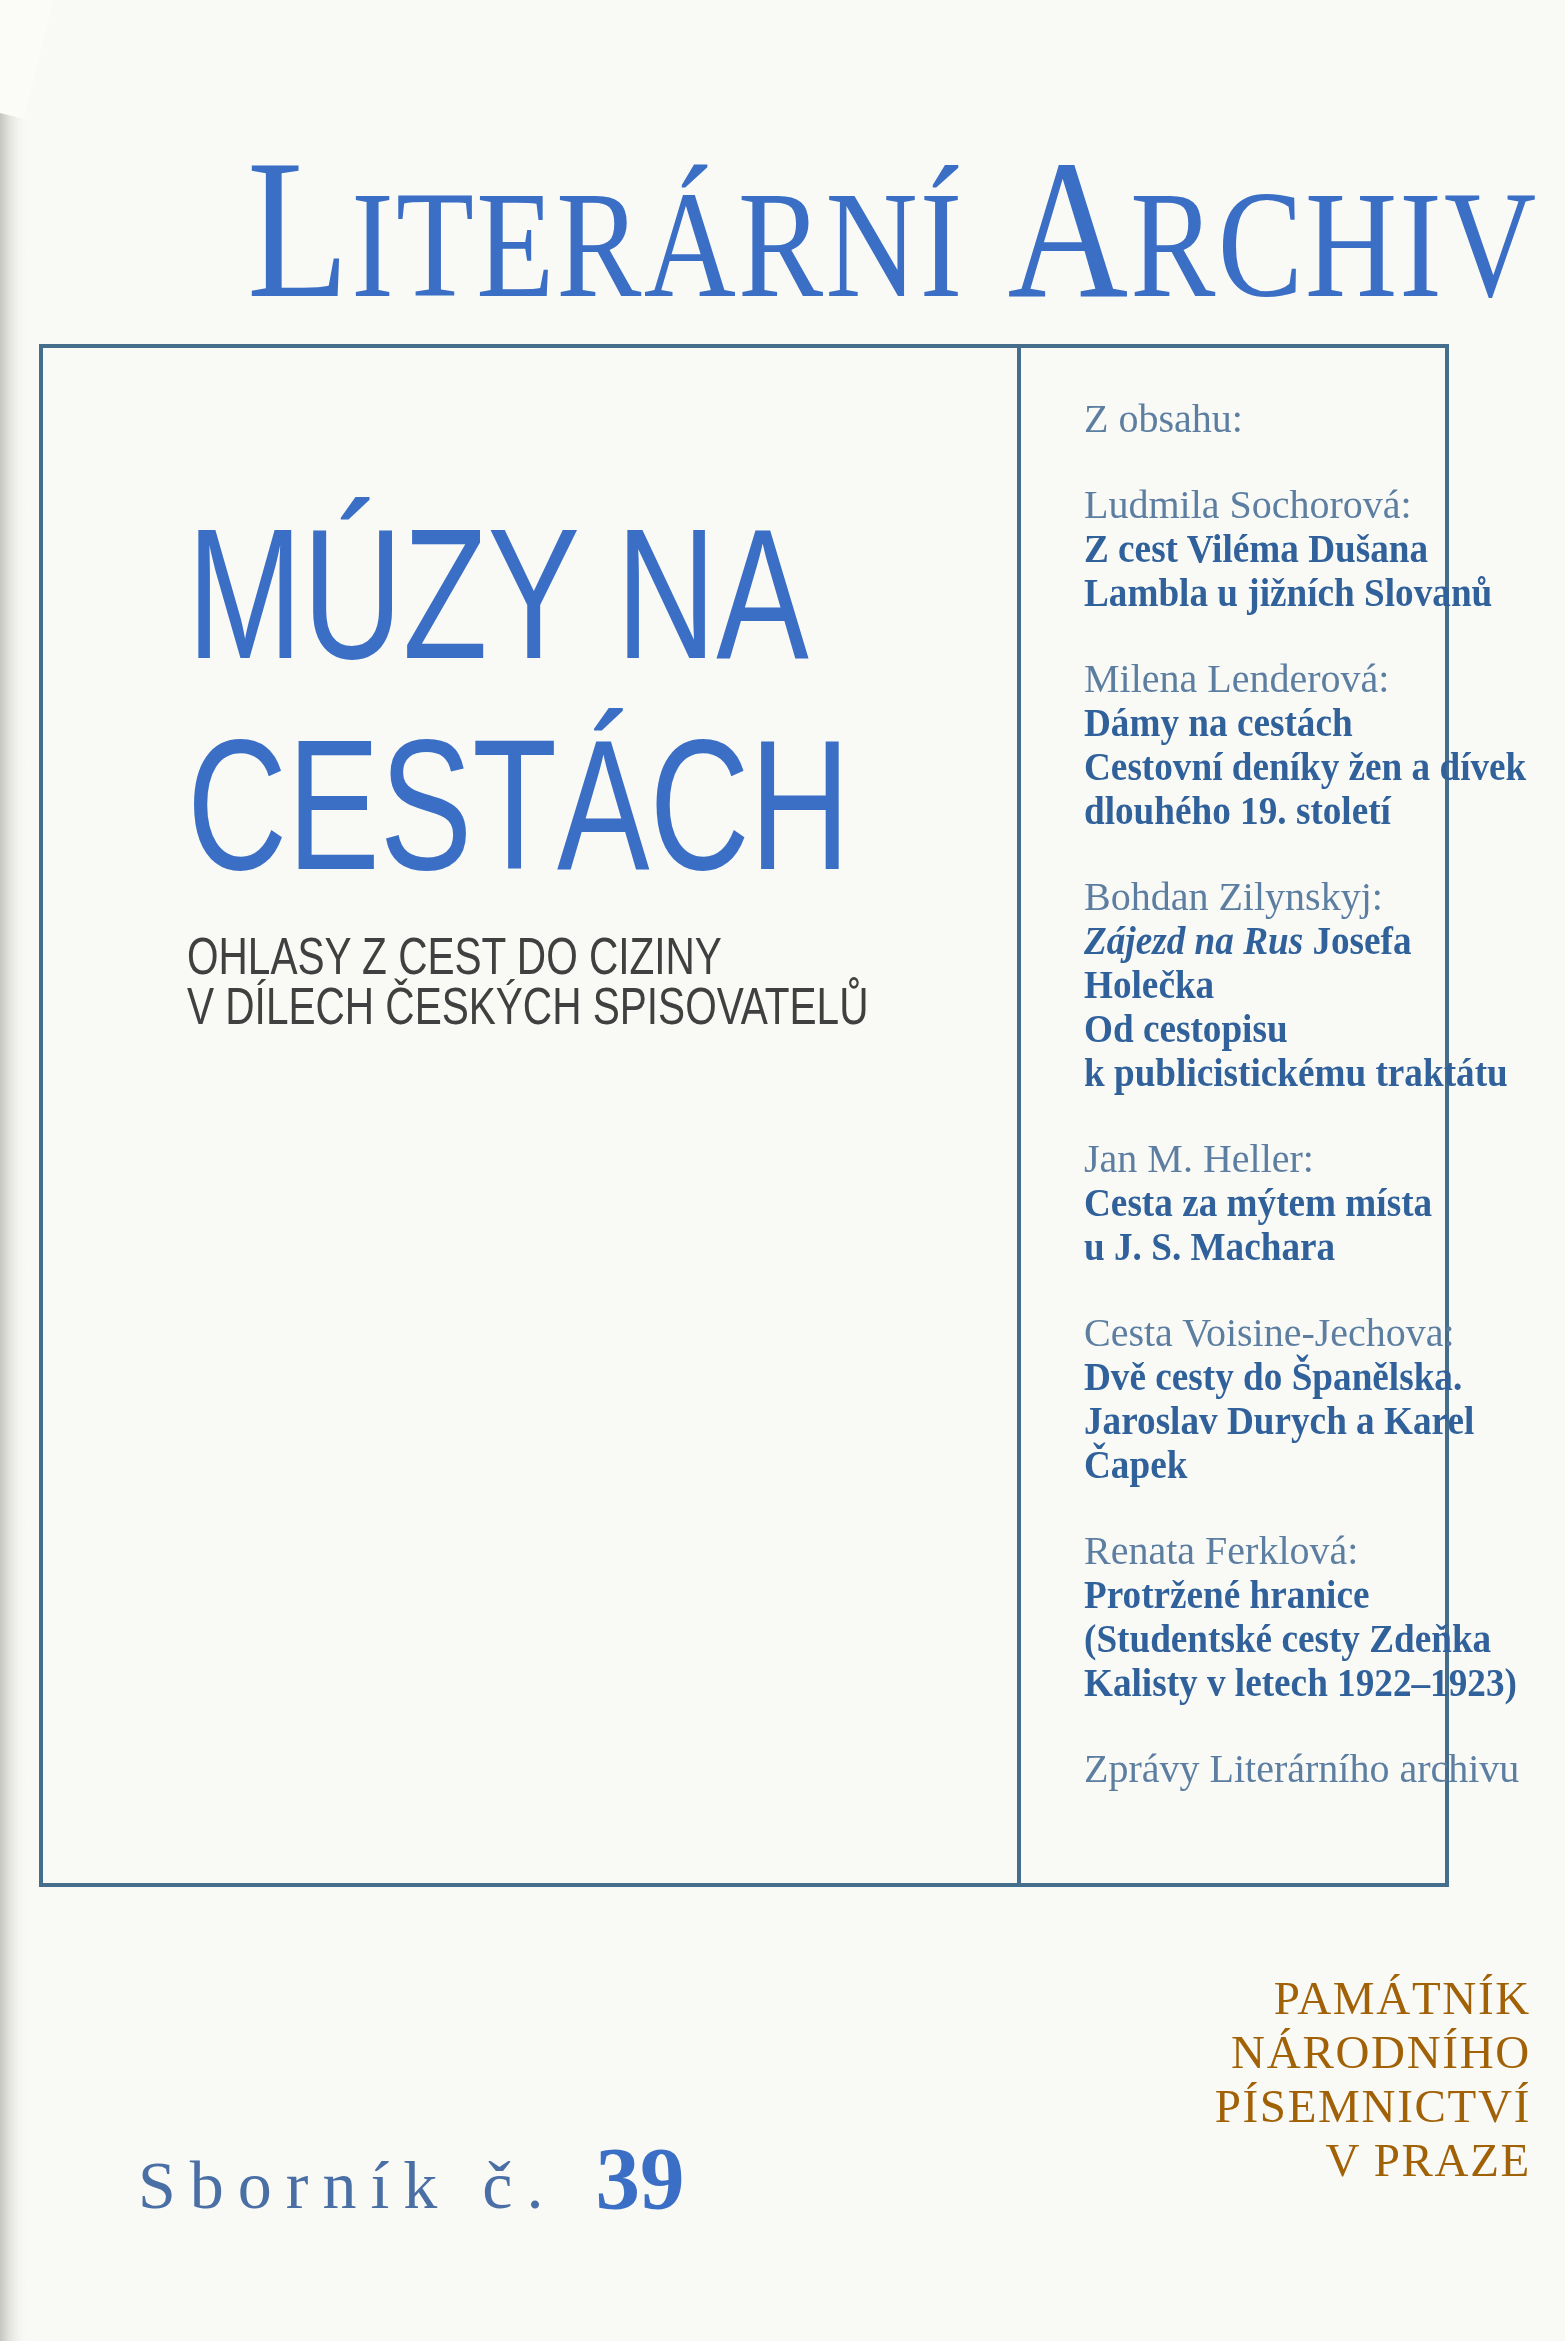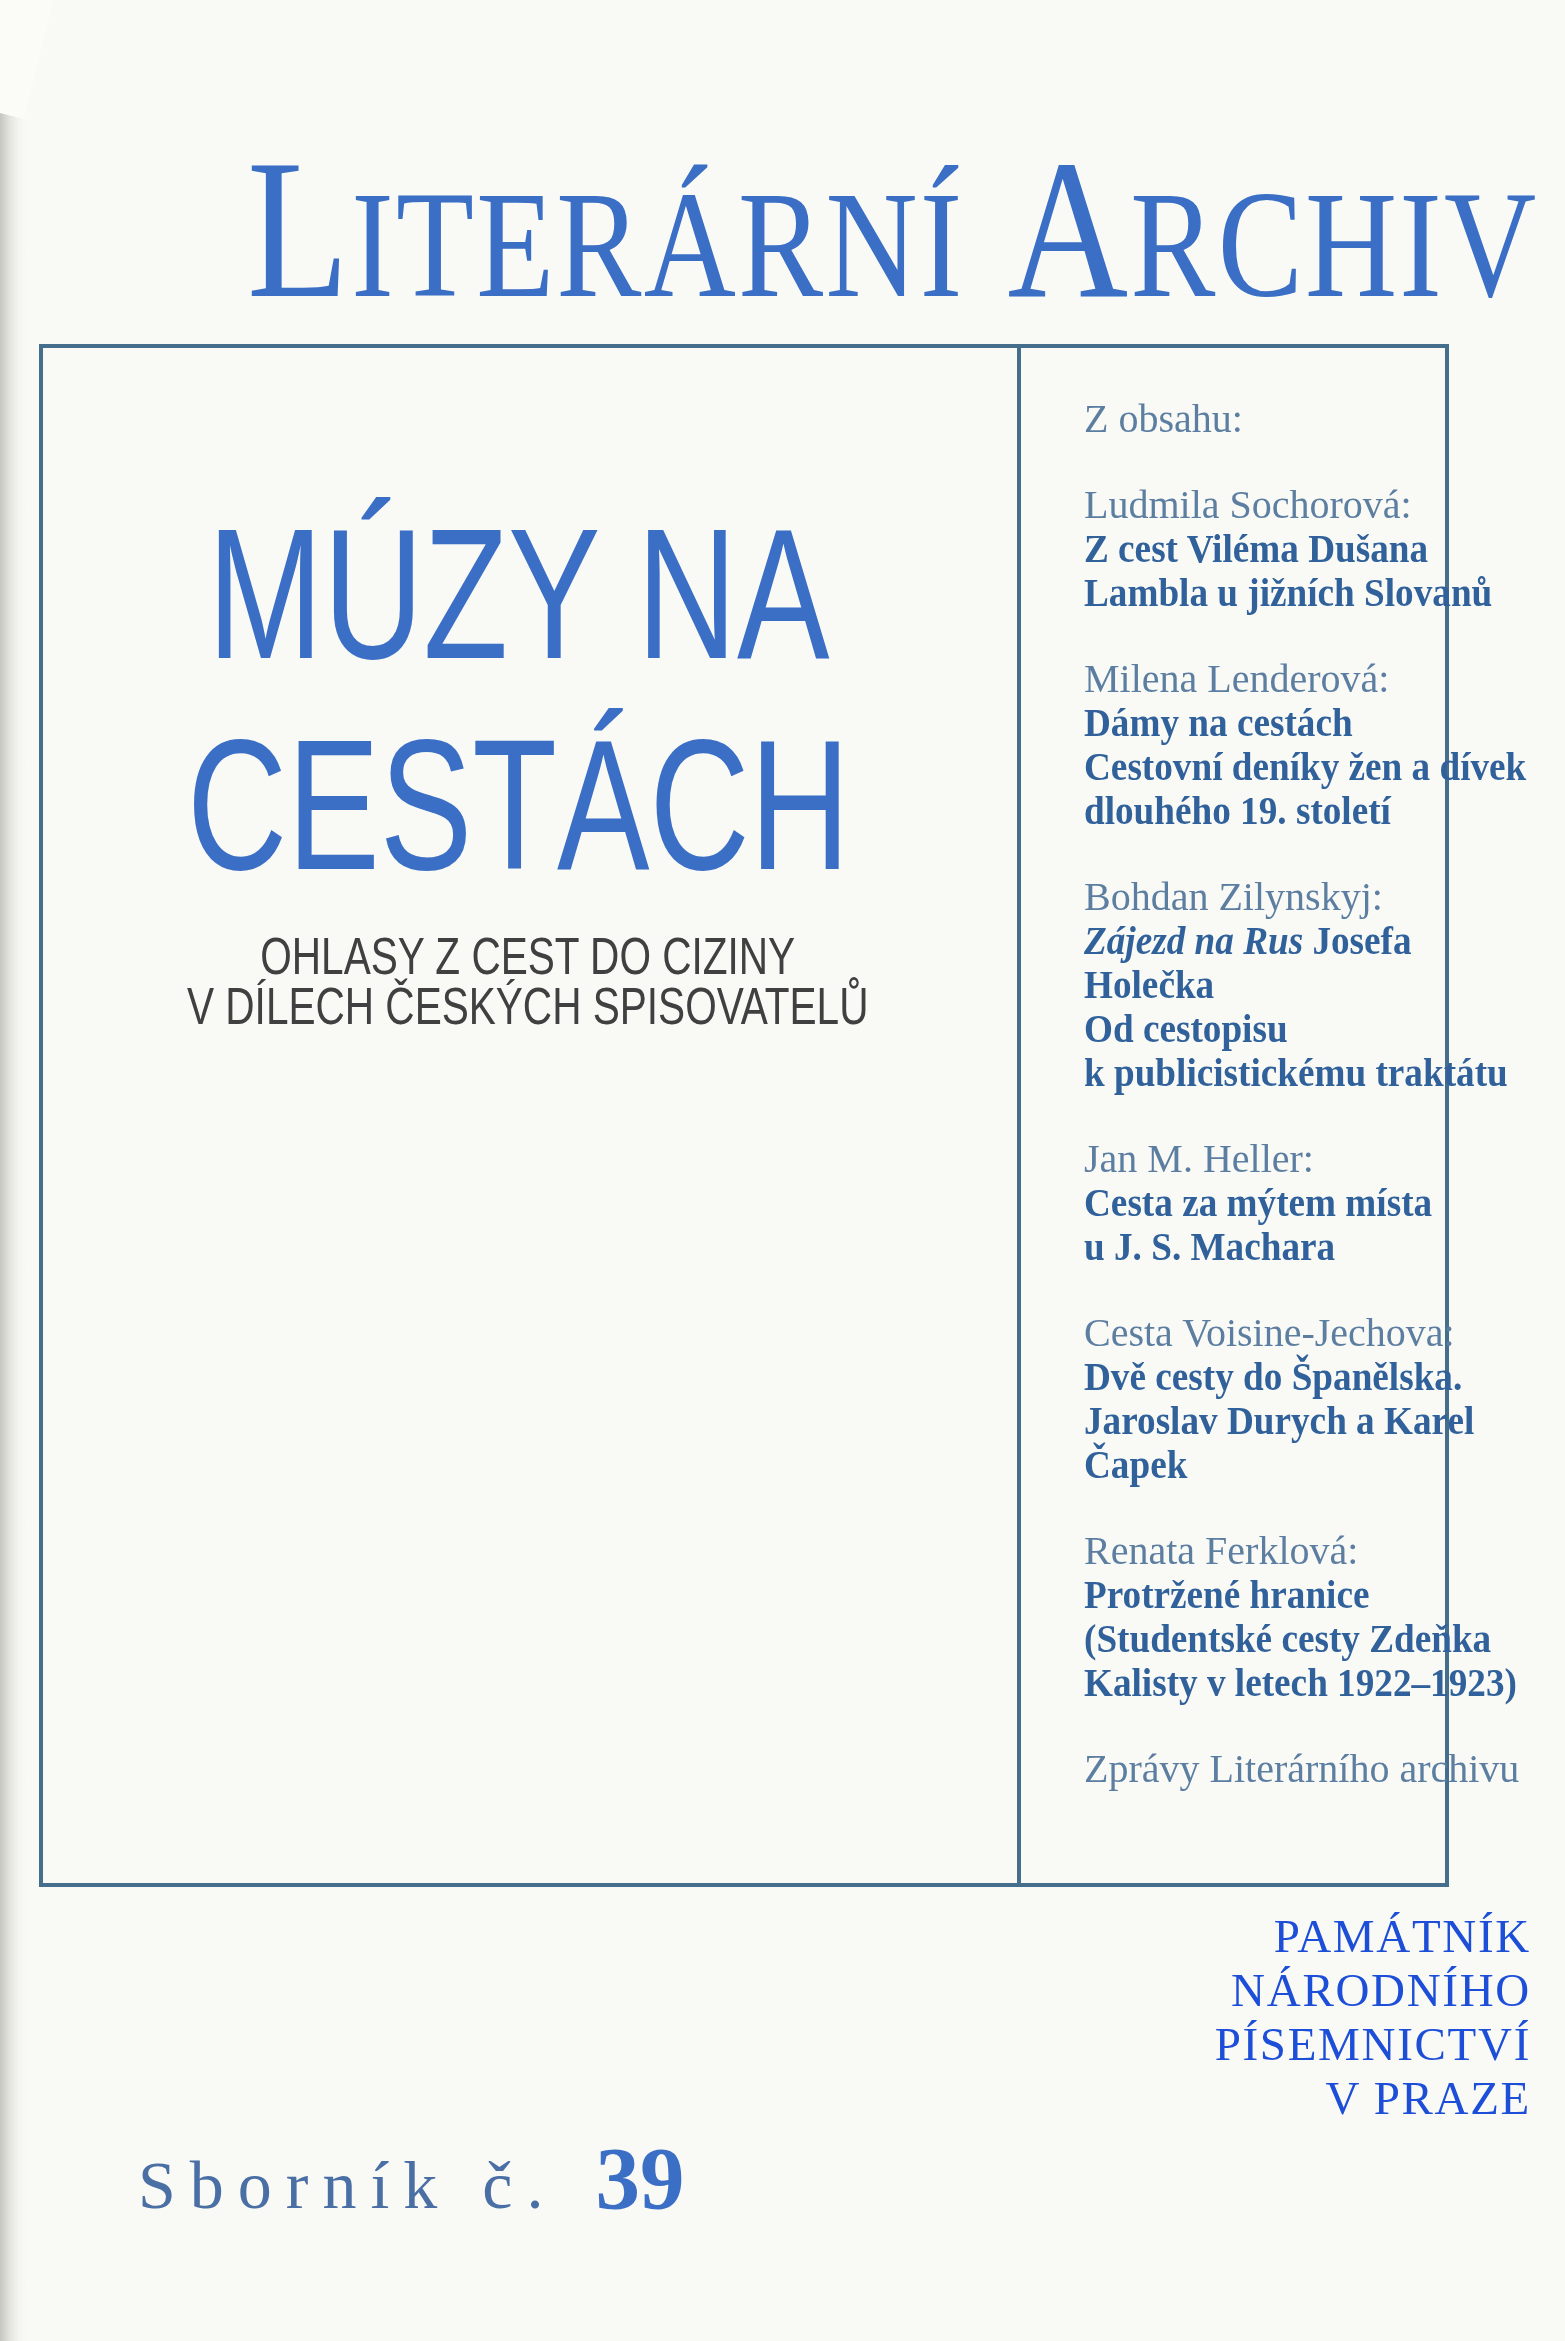--- a/index.html
+++ b/index.html
@@ -31,21 +31,21 @@
     display:inline-block;
     font-size:199px; line-height:199px;
     letter-spacing:2.6px;
     transform:scaleX(0.84); transform-origin:left bottom;
   }
   .masthead .rest { font-size:152px; }
   .masthead .word2 { margin-left:51px; }
 
   
   .box { position:absolute; top:344px; height:1543px; border:4.4px solid #456e8d; box-sizing:border-box; background:#f9f9f6; }
-  .box-left  { left:39px;  width:994px;text-align:center; }
+  .box-left  { left:39px;  width:994px; }
   .box-right { left:1017px; width:432px; }
 
   
   .muzy {
     position:absolute; left:144px; top:141px;
     font-family:"Liberation Sans", sans-serif;
     color:#3b6fc6;
   }
   .muzy-line {
     font-size:185px; line-height:211px; white-space:nowrap;
@@ -77,22 +77,22 @@
   
   .series {
     position:absolute; left:138px; top:2127px;
     color:#4a6fa4; font-size:68px; letter-spacing:14px; white-space:nowrap;
   }
   .series .num {
     font-size:89px; font-weight:bold; color:#3b6fc6;
     letter-spacing:0; margin-left:38px;
   }
   .publisher {
-    position:absolute; right:35px; top:1909px;
-    text-align:right; color:#1d4ed8;
+    position:absolute; right:35px; top:1971px;
+    text-align:right; color:#a16207;
     font-size:47px; line-height:54px; letter-spacing:1.7px; white-space:nowrap;
   }
 </style>
 </head>
 <body>
 
 <div class="page">
 
   <div class="scan-edge"></div>
   <div class="corner-notch"></div>

